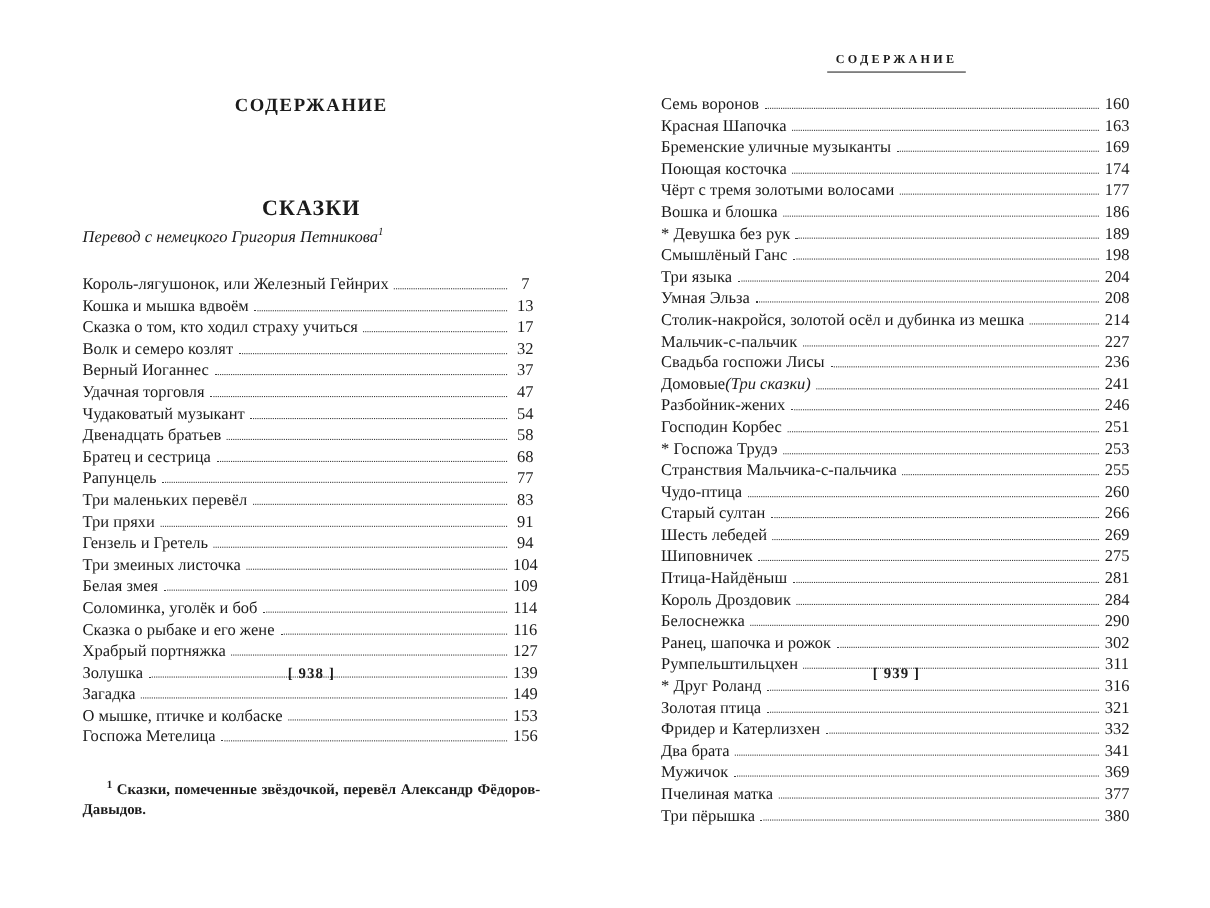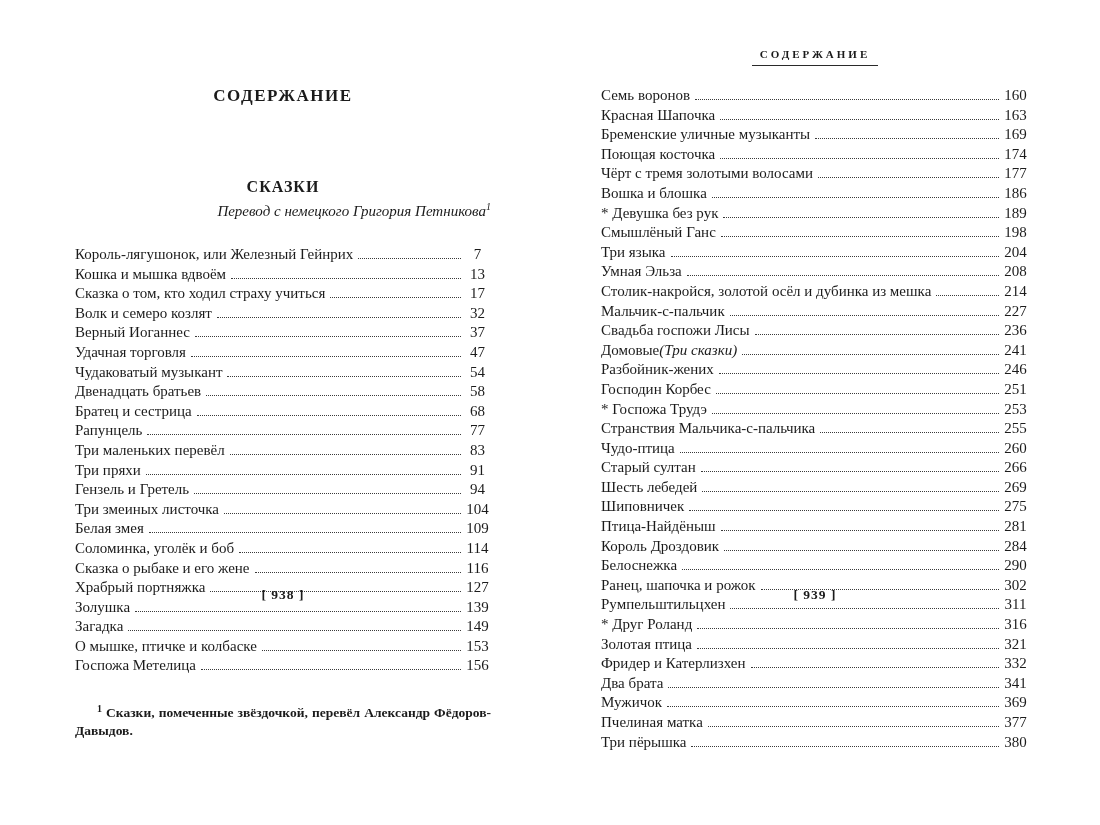--- a/index.html
+++ b/index.html
@@ -20,27 +20,27 @@
   .page-right { left: 601px; width: 428px; padding-top: 44px; }
 
   .main-title {
     text-align: center;
     font-size: 17px;
     font-weight: bold;
     letter-spacing: 1.5px;
   }
   .section-title {
     text-align: center;
-    font-size: 16px;
+    font-size: 20px;
     font-weight: bold;
     letter-spacing: 1px;
     margin-top: 72px;
   }
   .subtitle {
-    text-align: right;
+    text-align: left;
     font-style: italic;
     font-size: 15px;
     margin-top: 7px;
   }
   .subtitle sup, .footnote sup {
     font-size: 10px;
     line-height: 0;
   }
 
   .toc { margin-top: 25px; }
@@ -82,21 +82,21 @@
     margin-top: 28px;
     font-size: 13.5px;
     line-height: 17.5px;
     text-indent: 22px;
     text-align: justify;
     font-weight: bold;
   }
 
   .folio {
     position: absolute;
-    bottom: 59px;
+    bottom: 42px;
     left: 0;
     right: 0;
     text-align: center;
     font-size: 13.5px;
     font-weight: bold;
     letter-spacing: 1px;
   }
 </style>
 </head>
 <body>

